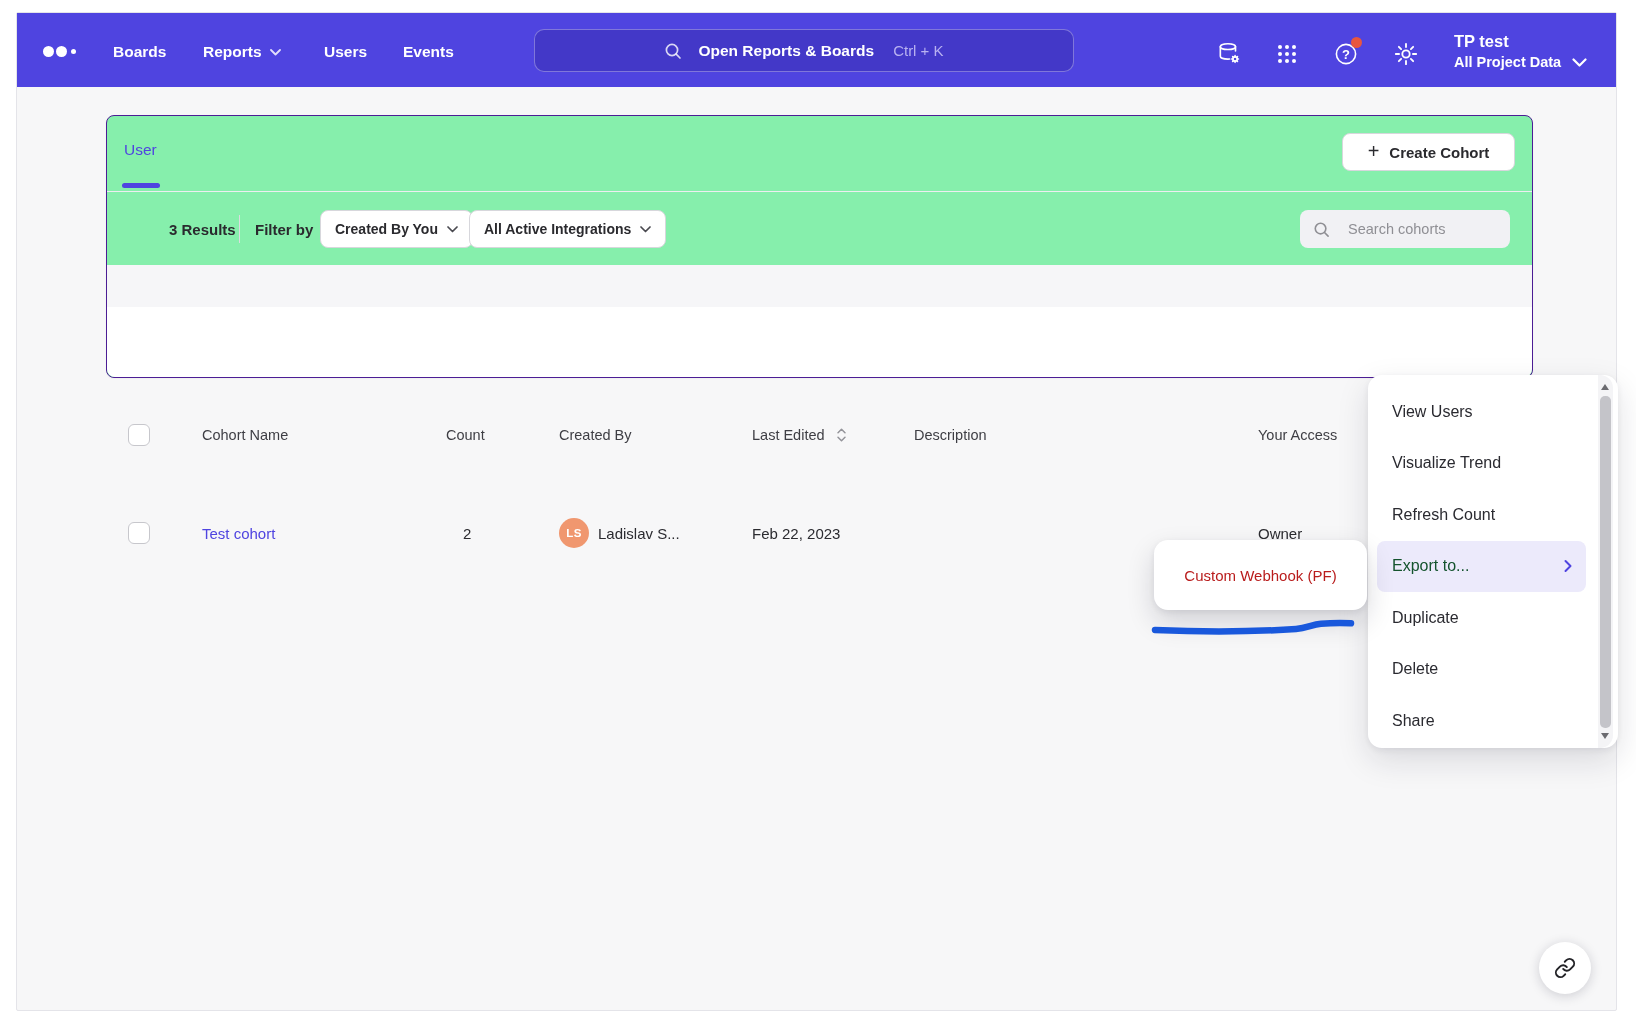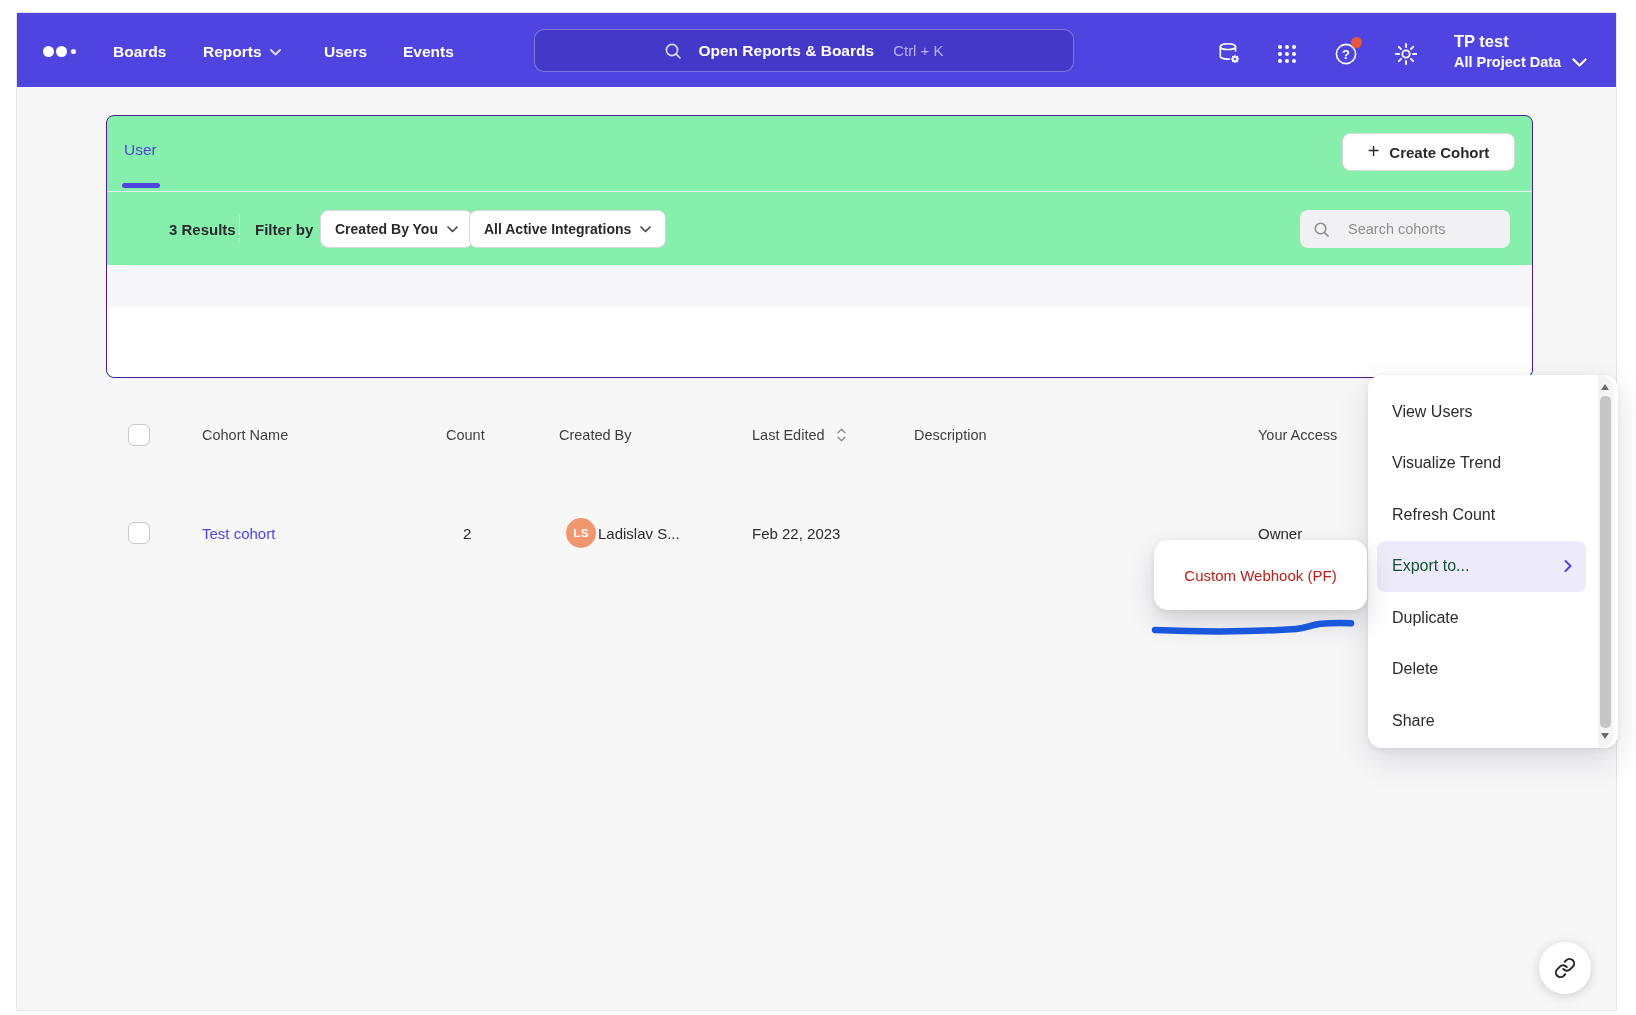--- a/index.html
+++ b/index.html
@@ -60,21 +60,21 @@
   .sort-icon{position:absolute;left:729px;top:170px;transform:translateY(-50%);cursor:pointer;display:flex;}
   .checkbox{position:absolute;width:22px;height:22px;border:1.5px solid #c7c7cc;border-radius:6px;
             background:#fff;cursor:pointer;box-sizing:border-box;}
   .cb-head{left:21px;top:159px}.cb-row{left:21px;top:215px}
   .trow{position:absolute;left:0;top:191px;width:100%;height:70px;background:#fff;border-radius:0 0 8px 8px;}
   .cell{position:absolute;top:226px;transform:translateY(-50%);font-size:15px;color:#2b2b30;white-space:nowrap;}
   .c-name{left:95px;color:#4F44E0;cursor:pointer;}
   .c-count{left:356px}.c-created{left:491px}.c-edited{left:645px}.c-desc{left:807px}.c-access{left:1151px}
   .avatar{position:absolute;left:452px;top:211px;width:30px;height:30px;border-radius:50%;background:#F0976F;
           color:#fff;font-size:11.5px;font-weight:700;display:flex;align-items:center;justify-content:center;
-          letter-spacing:.3px;margin-left:7px;}
+          letter-spacing:.3px;}
   .ellipsis-btn{position:absolute;left:1347px;top:216px;width:41px;height:41px;border-radius:10px;
                 background:#e4e1fb;display:flex;align-items:center;justify-content:center;gap:3.5px;cursor:pointer;}
   .ellipsis-btn i{width:4.5px;height:4.5px;border-radius:50%;background:#4F44E0;}
 
   
   .menu{position:absolute;left:1368px;top:375px;width:250px;height:373px;background:#fff;border-radius:14px;
         box-shadow:0 12px 32px rgba(20,20,43,.13),0 2px 6px rgba(20,20,43,.07);z-index:5;}
   .menu-list{position:absolute;left:0;top:11px;width:230px;}
   .menu-item{height:51.5px;display:flex;align-items:center;padding-left:24px;font-size:16px;color:#2a2a30;
              cursor:pointer;box-sizing:border-box;}

